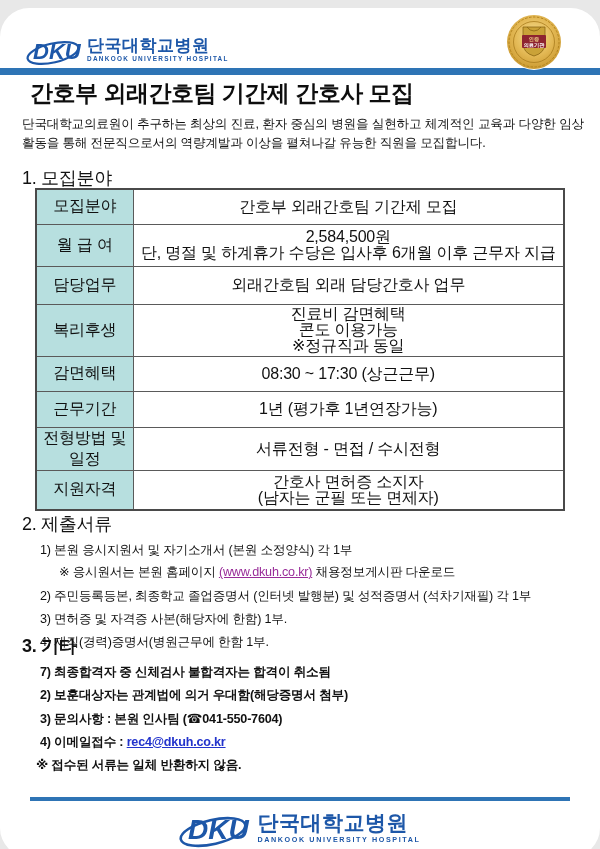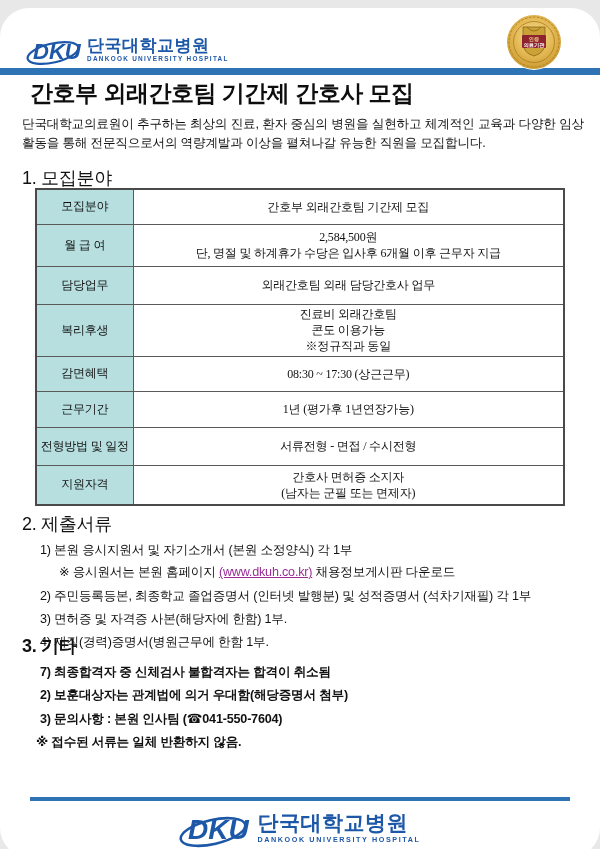--- a/index.html
+++ b/index.html
@@ -35,21 +35,21 @@
   .sec1-heading { position:absolute; left:22px; top:158px; }
 
   
   .recruit-table {
     position:absolute; left:35px; top:180px; width:530px;
     border-collapse:collapse; table-layout:fixed;
     border:2px solid #4a4a4a;
   }
   .recruit-table th, .recruit-table td {
     border:1px solid #5a5a5a; vertical-align:middle;
-    font-size:12px; letter-spacing:-0.2px;font-family:Liberation Serif, serif;
+    font-size:16px; letter-spacing:-0.2px;
   }
   .recruit-table th {
     width:97px; background:#b7dfdf; font-weight:normal; text-align:center; color:#111;
   }
   .recruit-table td { text-align:center; color:#111; }
   .recruit-table td .ln { line-height:16px; }
 
   
   .sec-block { position:absolute; left:22px; width:566px; font-size:12.6px; color:#111; letter-spacing:-0.2px; }
   .sec2 { top:504px; }
@@ -126,21 +126,21 @@
     </tr>
     <tr style="height:38px;">
       <th>담당업무</th>
       <td>
             <div class="ln">외래간호팀 외래 담당간호사 업무</div>
           </td>
     </tr>
     <tr style="height:52px;">
       <th>복리후생</th>
       <td>
-        <div class="ln">진료비 외래간호팀</div>
+        <div class="ln">진료비 감면혜택</div>
         <div class="ln">콘도 이용가능</div>
         <div class="ln">※정규직과 동일</div>
       </td>
     </tr>
     <tr style="height:35px;">
       <th>감면혜택</th>
       <td>
             <div class="ln">08:30 ~ 17:30 (상근근무)</div>
           </td>
     </tr>
@@ -175,20 +175,23 @@
     <div class="item">2) 주민등록등본, 최종학교 졸업증명서 (인터넷 발행분) 및 성적증명서 (석차기재필) 각 1부</div>
     <div class="item">3) 면허증 및 자격증 사본(해당자에 한함) 1부.</div>
     <div class="item">4) 재직(경력)증명서(병원근무에 한함 1부.</div>
   </div>
 
   <div class="sec-block sec3">
     <div class="sec-heading">3. 기타</div>
     <div class="item">7) 최종합격자 중 신체검사 불합격자는 합격이 취소됨</div>
     <div class="item">2) 보훈대상자는 관계법에 의거 우대함(해당증명서 첨부)</div>
     <div class="item">3) 문의사항 : 본원 인사팀 (☎041-550-7604)</div>
+    <div class="item">
+      <span>4) 이메일접수 : </span><a class="mail-link">rec4@dkuh.co.kr</a>
+    </div>
     <div class="note">※ 접수된 서류는 일체 반환하지 않음.</div>
   </div>
 
   <div class="footer-line"></div>
   <div class="footer-brand">
     <svg width="74" height="42" viewBox="0 0 74 42">
       <ellipse cx="34" cy="25" rx="33" ry="12" fill="none" stroke="#1d57a8" stroke-width="2.6" transform="rotate(-13 34 25)"></ellipse>
       <text x="9" y="32" font-size="28" font-style="italic" font-weight="bold" fill="#1d57a8">DKU</text>
     </svg>
     <div>

